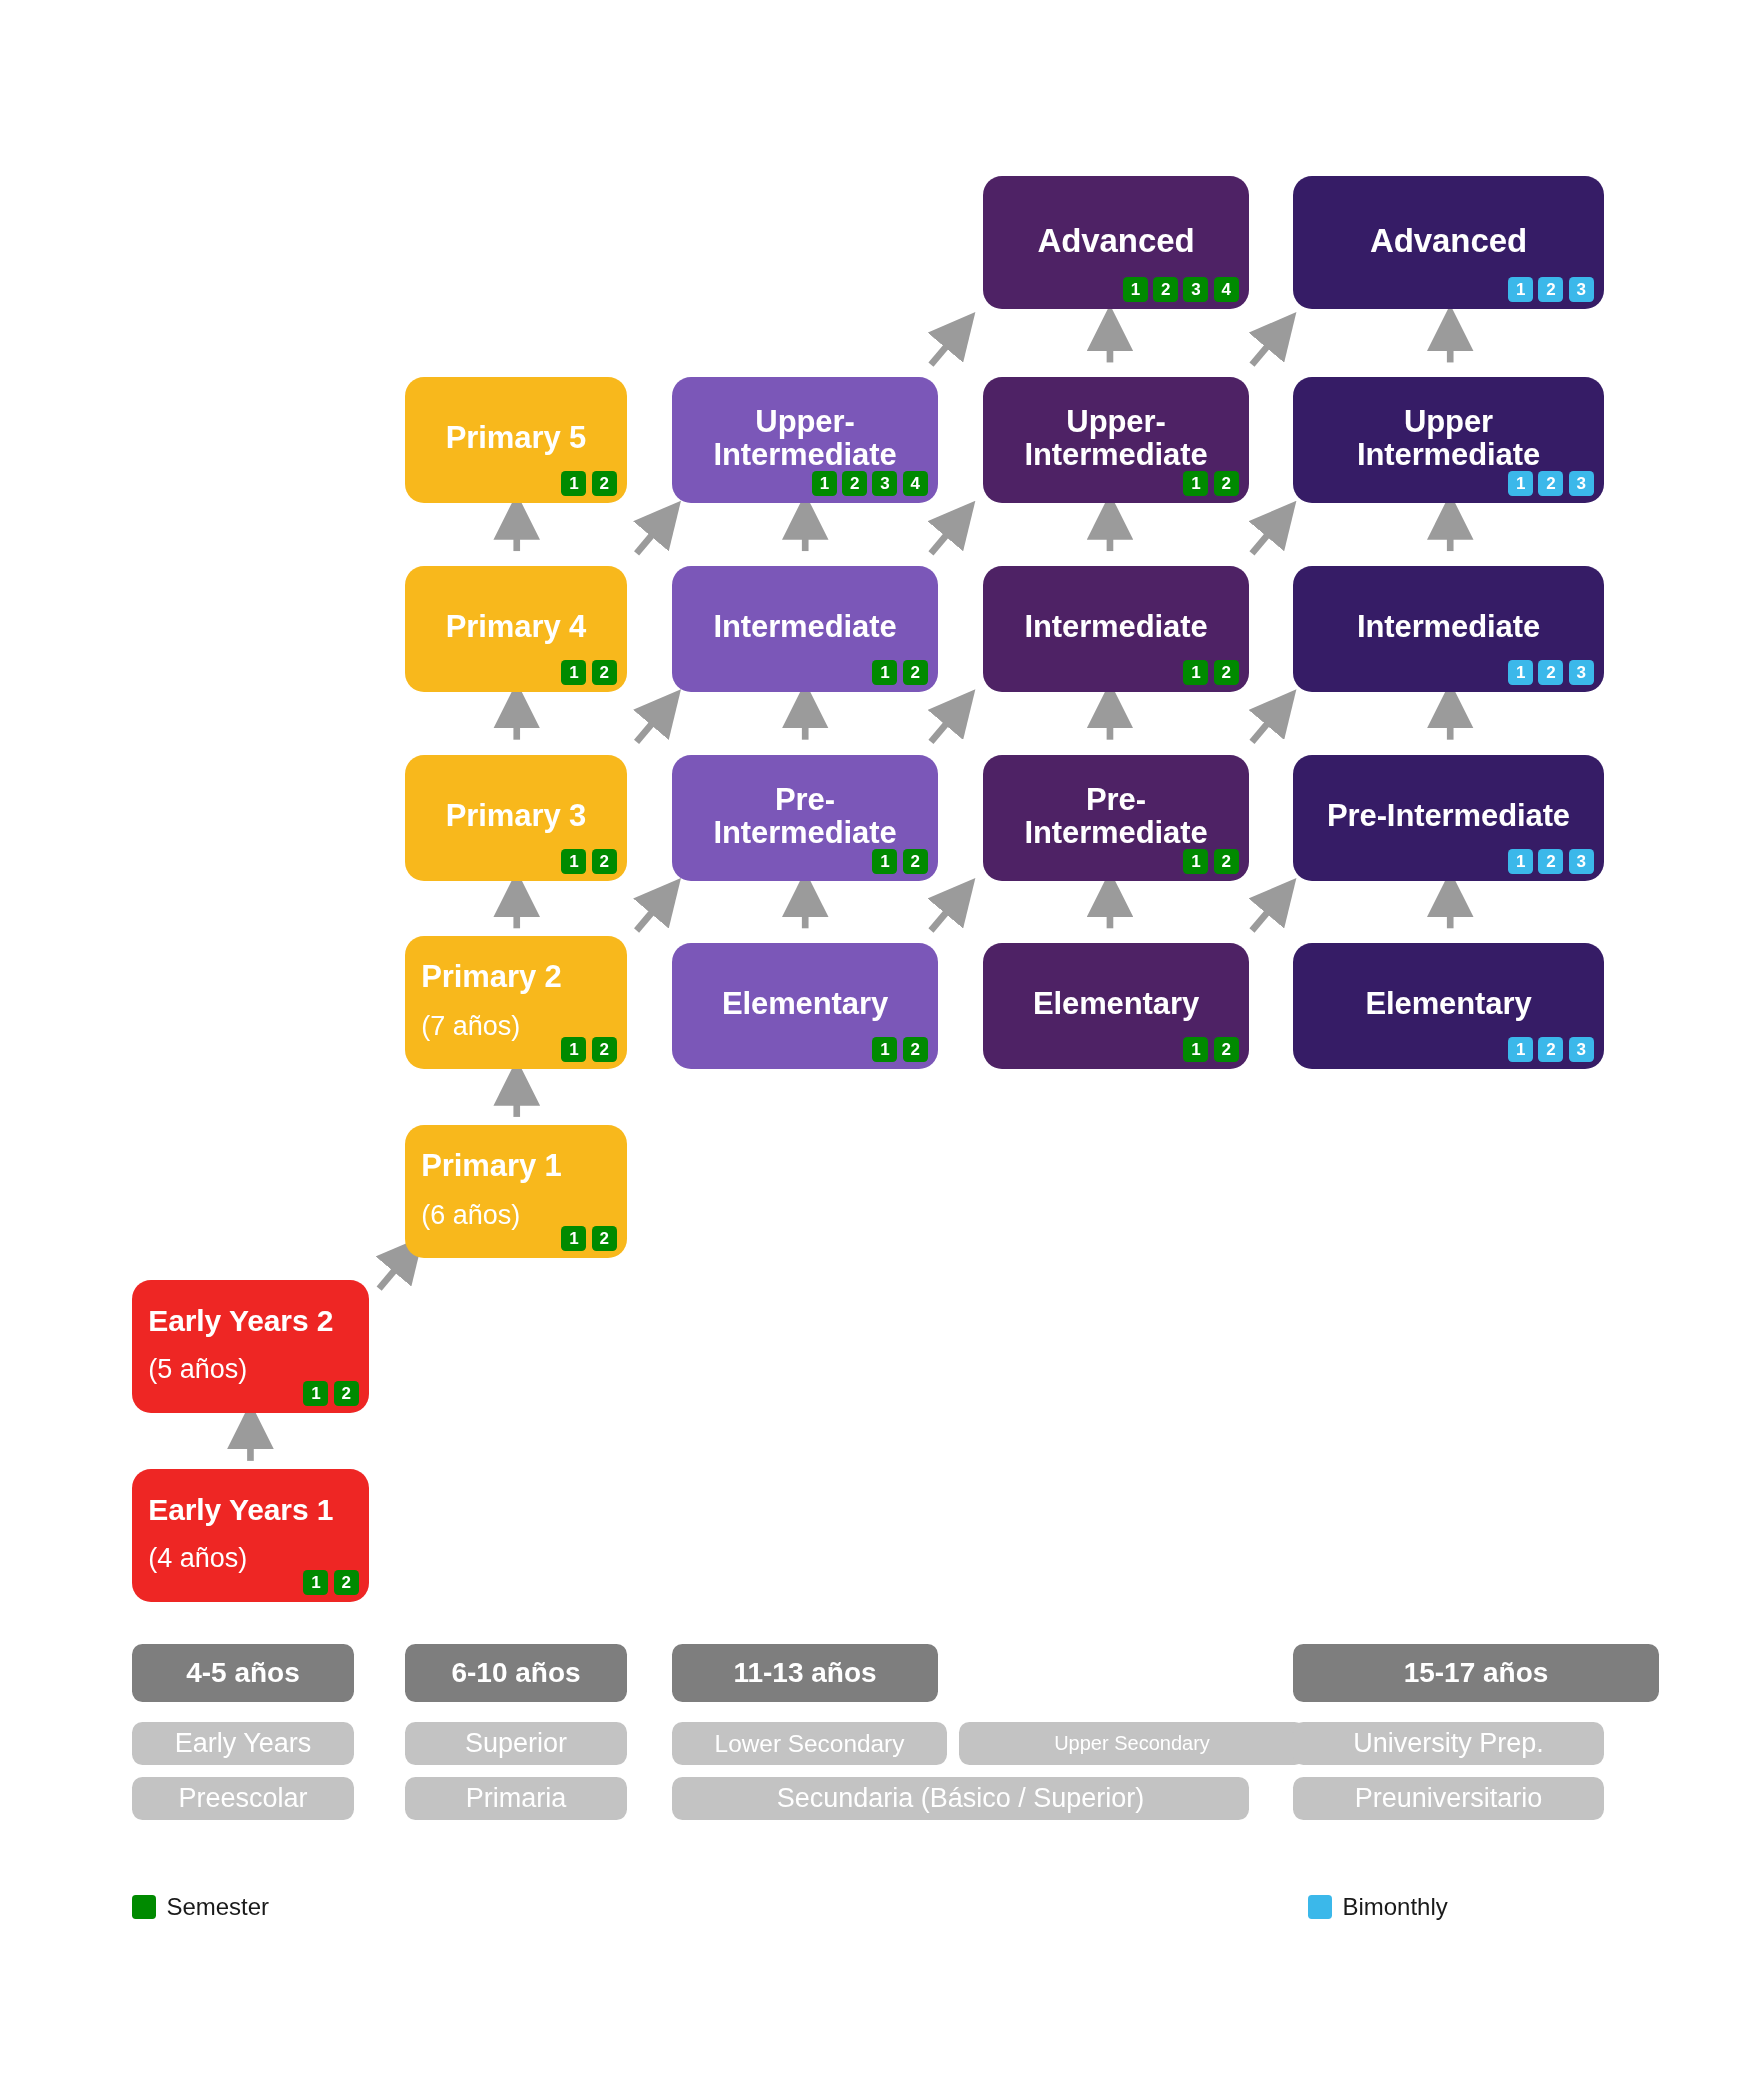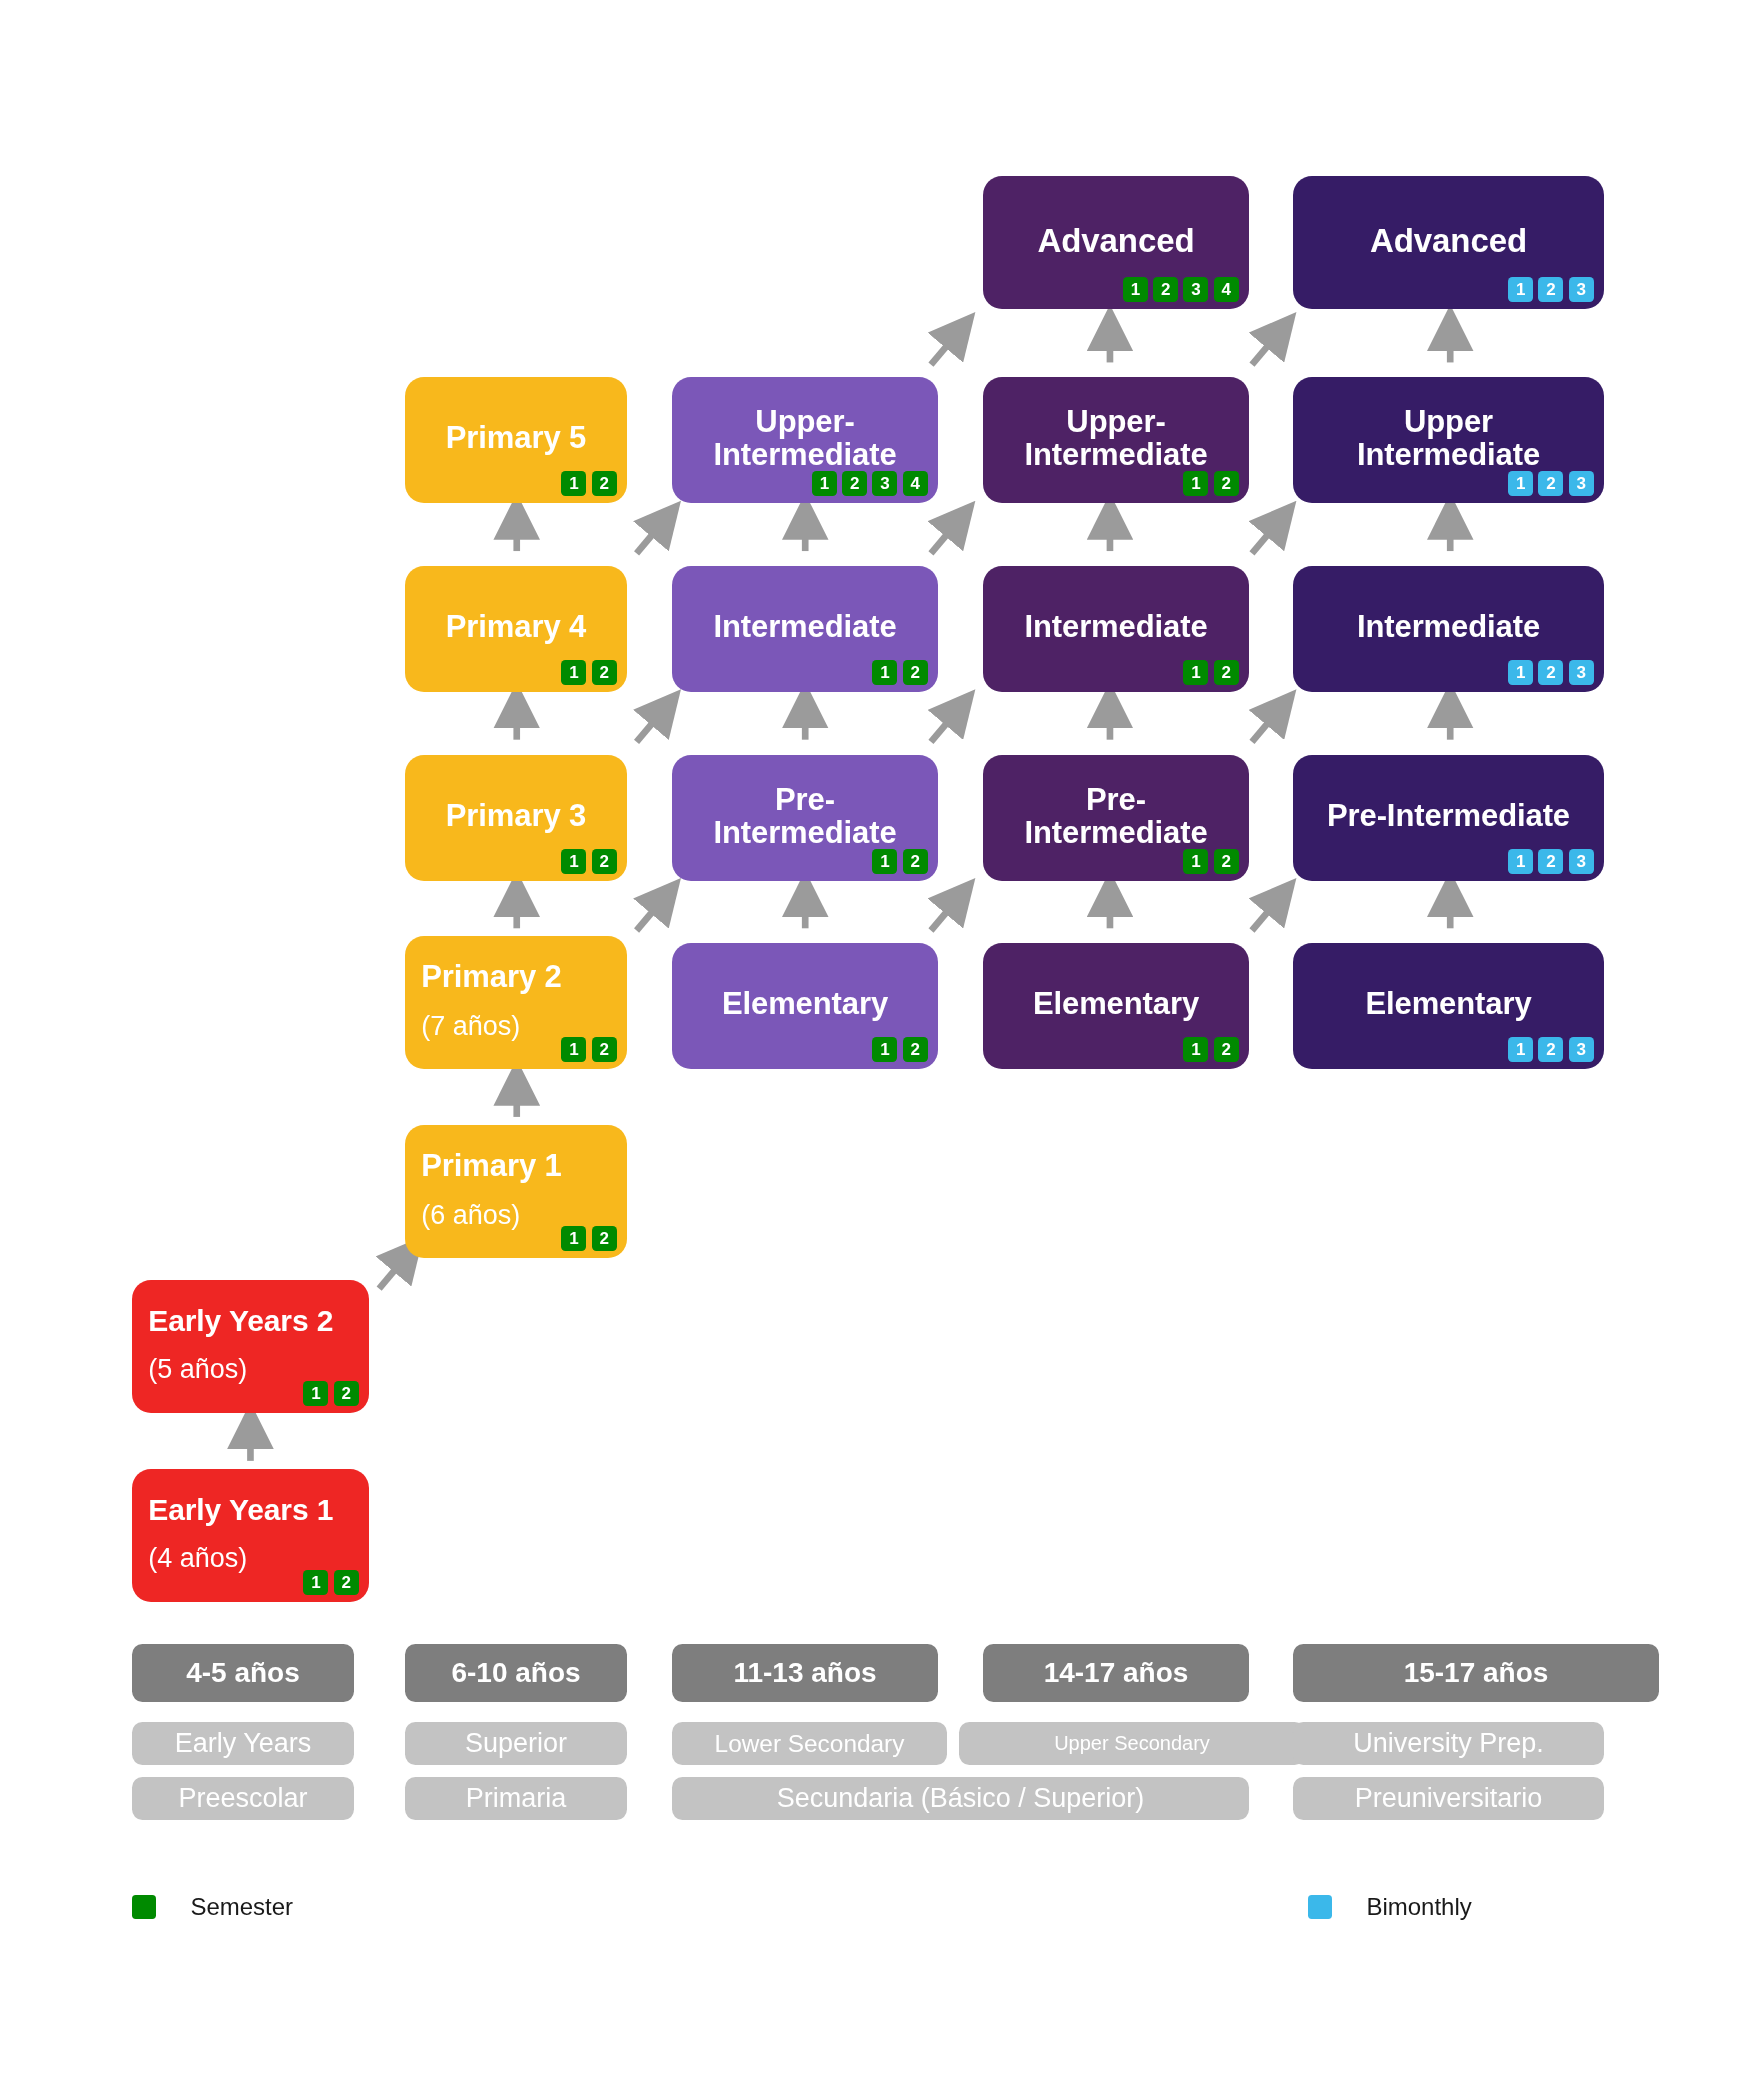--- a/index.html
+++ b/index.html
@@ -98,21 +98,20 @@
     align-items: center;
     gap: 10.4px;
   }
   .legend-sw {
     width: 24px; height: 24px;
     border-radius: 3.7px;
   }
   .legend-label {
     font-size: 24px;
     color: #1A1A1A;
-    margin-left: 24px;
   }
 </style>
 </head>
 <body>
 
 <div id="canvas">
 
   <svg width="1748" height="2097" style="position:absolute;left:0;top:0;" viewBox="0 0 2362 2835">
     <defs>
       <marker id="ah" markerWidth="7" markerHeight="7" refX="3.2" refY="3.5" orient="auto">
@@ -337,21 +336,20 @@
     <div class="badges">
       <div class="badge bimonthly">1</div>
       <div class="badge bimonthly">2</div>
       <div class="badge bimonthly">3</div>
     </div>
   </div>
 
   <div class="chip chip-age" style="left:132px;  top:1644px; width:222px;">4-5 años</div>
   <div class="chip chip-age" style="left:405px;  top:1644px; width:222px;">6-10 años</div>
   <div class="chip chip-age" style="left:672px;  top:1644px; width:266px;">11-13 años</div>
-  <div class="chip chip-age" style="left:983px; top:1644px; width:266px;">14-17 años</div>
   <div class="chip chip-age" style="left:1293px; top:1644px; width:366px;">15-17 años</div>
 
   <div class="chip chip-en" style="left:132px;  top:1722px; width:222px;">Early Years</div>
   <div class="chip chip-en" style="left:405px;  top:1722px; width:222px;">Superior</div>
   <div class="chip chip-en" style="left:672px;  top:1722px; width:275px; font-size:24.4px;">Lower Secondary</div>
   <div class="chip chip-en" style="left:959px; top:1722px; width:346px; font-size:20px;">Upper Secondary</div>
   <div class="chip chip-en" style="left:1293px; top:1722px; width:311px;">University Prep.</div>
 
   <div class="chip chip-es" style="left:132px;  top:1777px; width:222px;">Preescolar</div>
   <div class="chip chip-es" style="left:405px;  top:1777px; width:222px;">Primaria</div>

